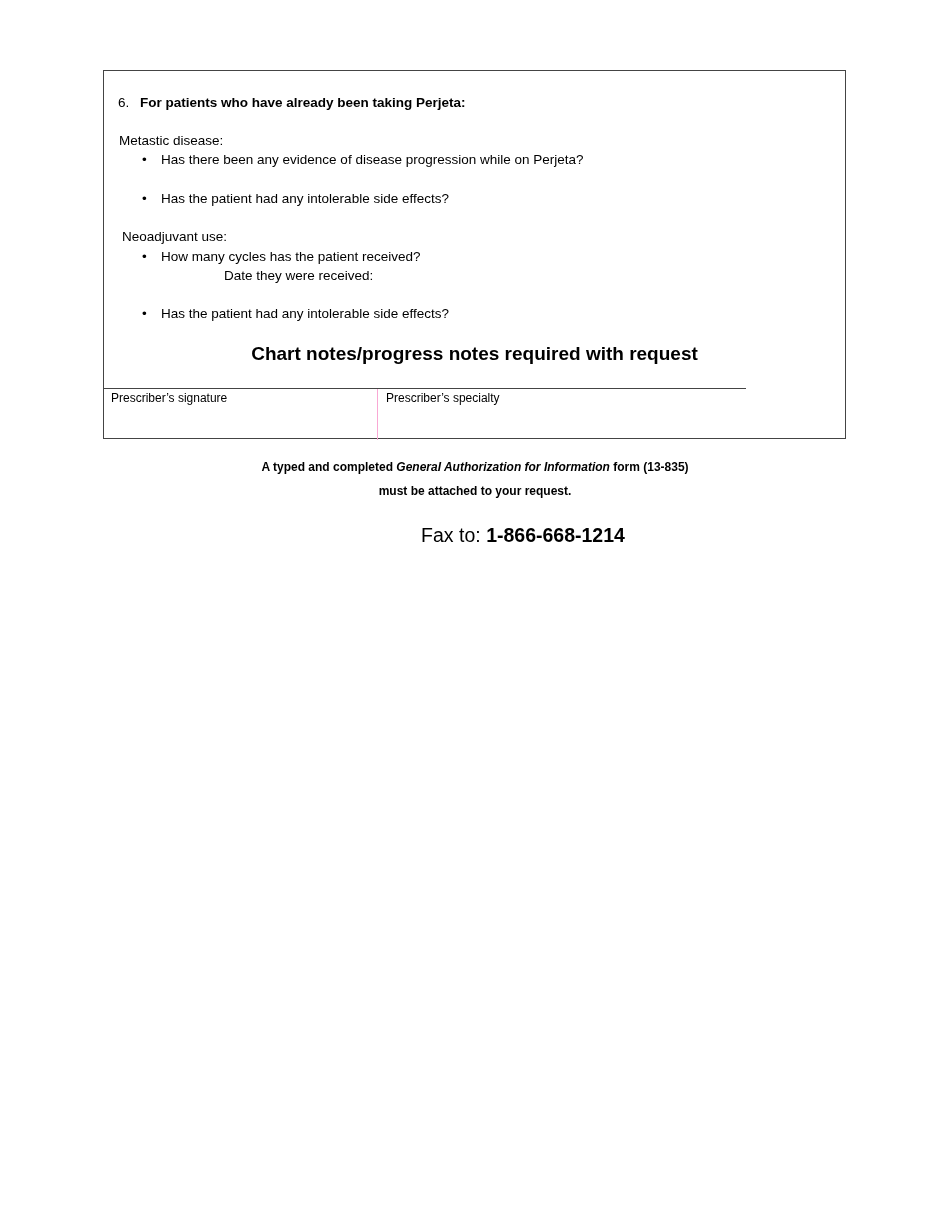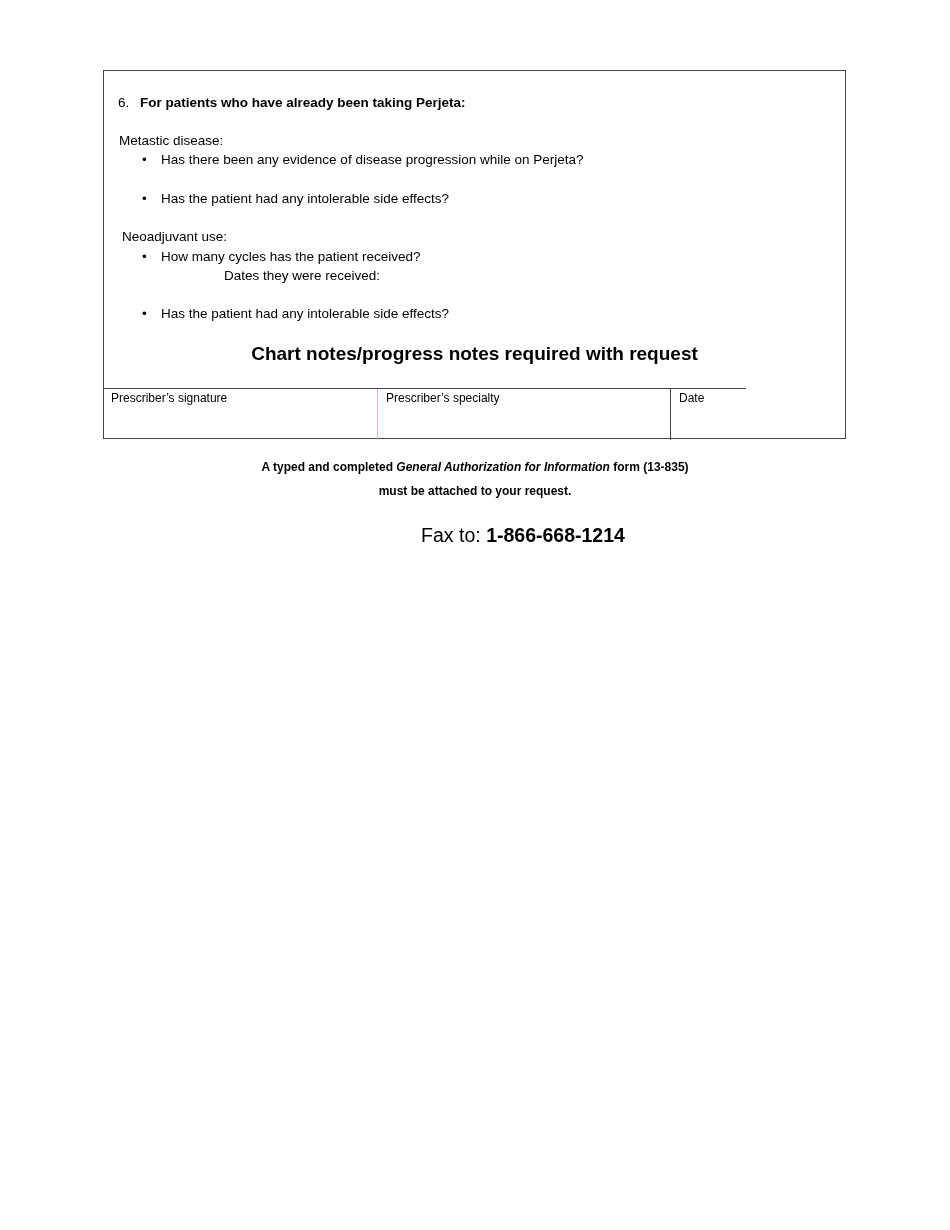--- a/index.html
+++ b/index.html
@@ -25,34 +25,31 @@
 <div class="box">
   <span class="txt" style="left:14px; top:24px;">6.</span>
   <span class="txt bold" style="left:36px; top:24px;">For patients who have already been taking Perjeta:</span>
 
   <span class="txt" style="left:15px; top:62px;">Metastic disease:</span>
   <span class="bullet" style="left:57px; top:81px;">Has there been any evidence of disease progression while on Perjeta?</span>
   <span class="bullet" style="left:57px; top:120px;">Has the patient had any intolerable side effects?</span>
 
   <span class="txt" style="left:18px; top:158px;">Neoadjuvant use:</span>
   <span class="bullet" style="left:57px; top:178px;">How many cycles has the patient received?</span>
-  <span class="txt" style="left:120px; top:197px;">Dates they were received:</span>
+  <span class="txt" style="left:120px; top:197px;">Date they were received:</span>
   <span class="bullet" style="left:57px; top:235px;">Has the patient had any intolerable side effects?</span>
 
   <div class="heading">Chart notes/progress notes required with request</div>
 
   <div class="sigrow">
     <div class="cell c1">
       <span>Prescriber’s signature</span>
     </div>
     <div class="cell c2">
       <span>Prescriber’s specialty</span>
-    </div>
-    <div class="cell c3">
-      <span>Date</span>
     </div>
   </div>
 </div>
 
 <div class="notice" style="top:460px;">
   <span>A typed and completed </span><i>General Authorization for Information</i><span> form (13-835)</span>
 </div>
 <div class="notice" style="top:484px;">must be attached to your request.</div>
 
 <div class="fax">

